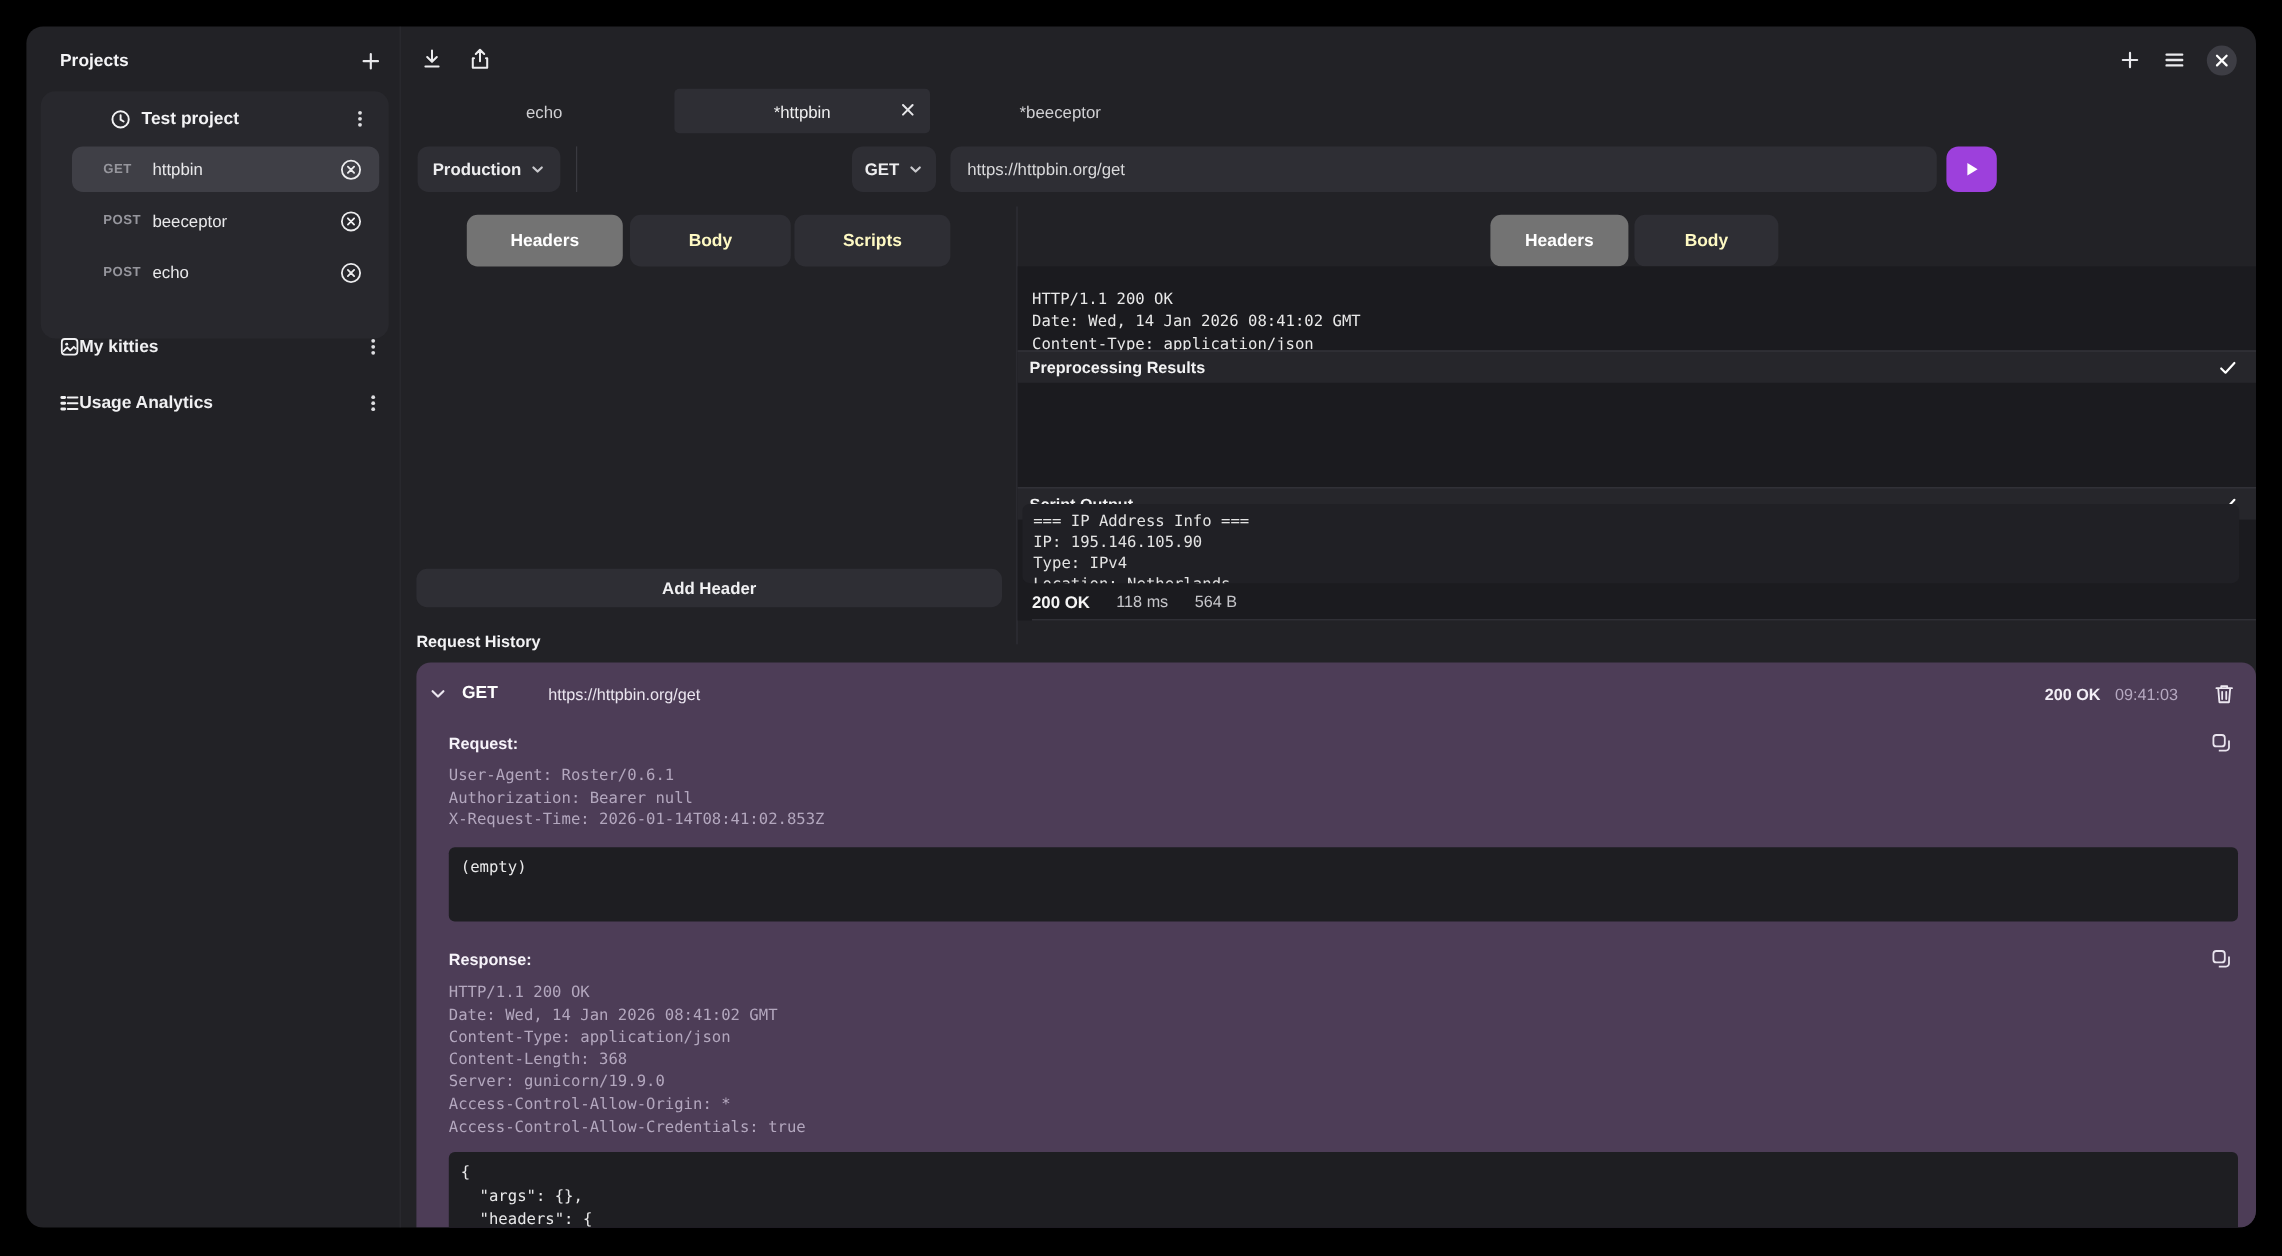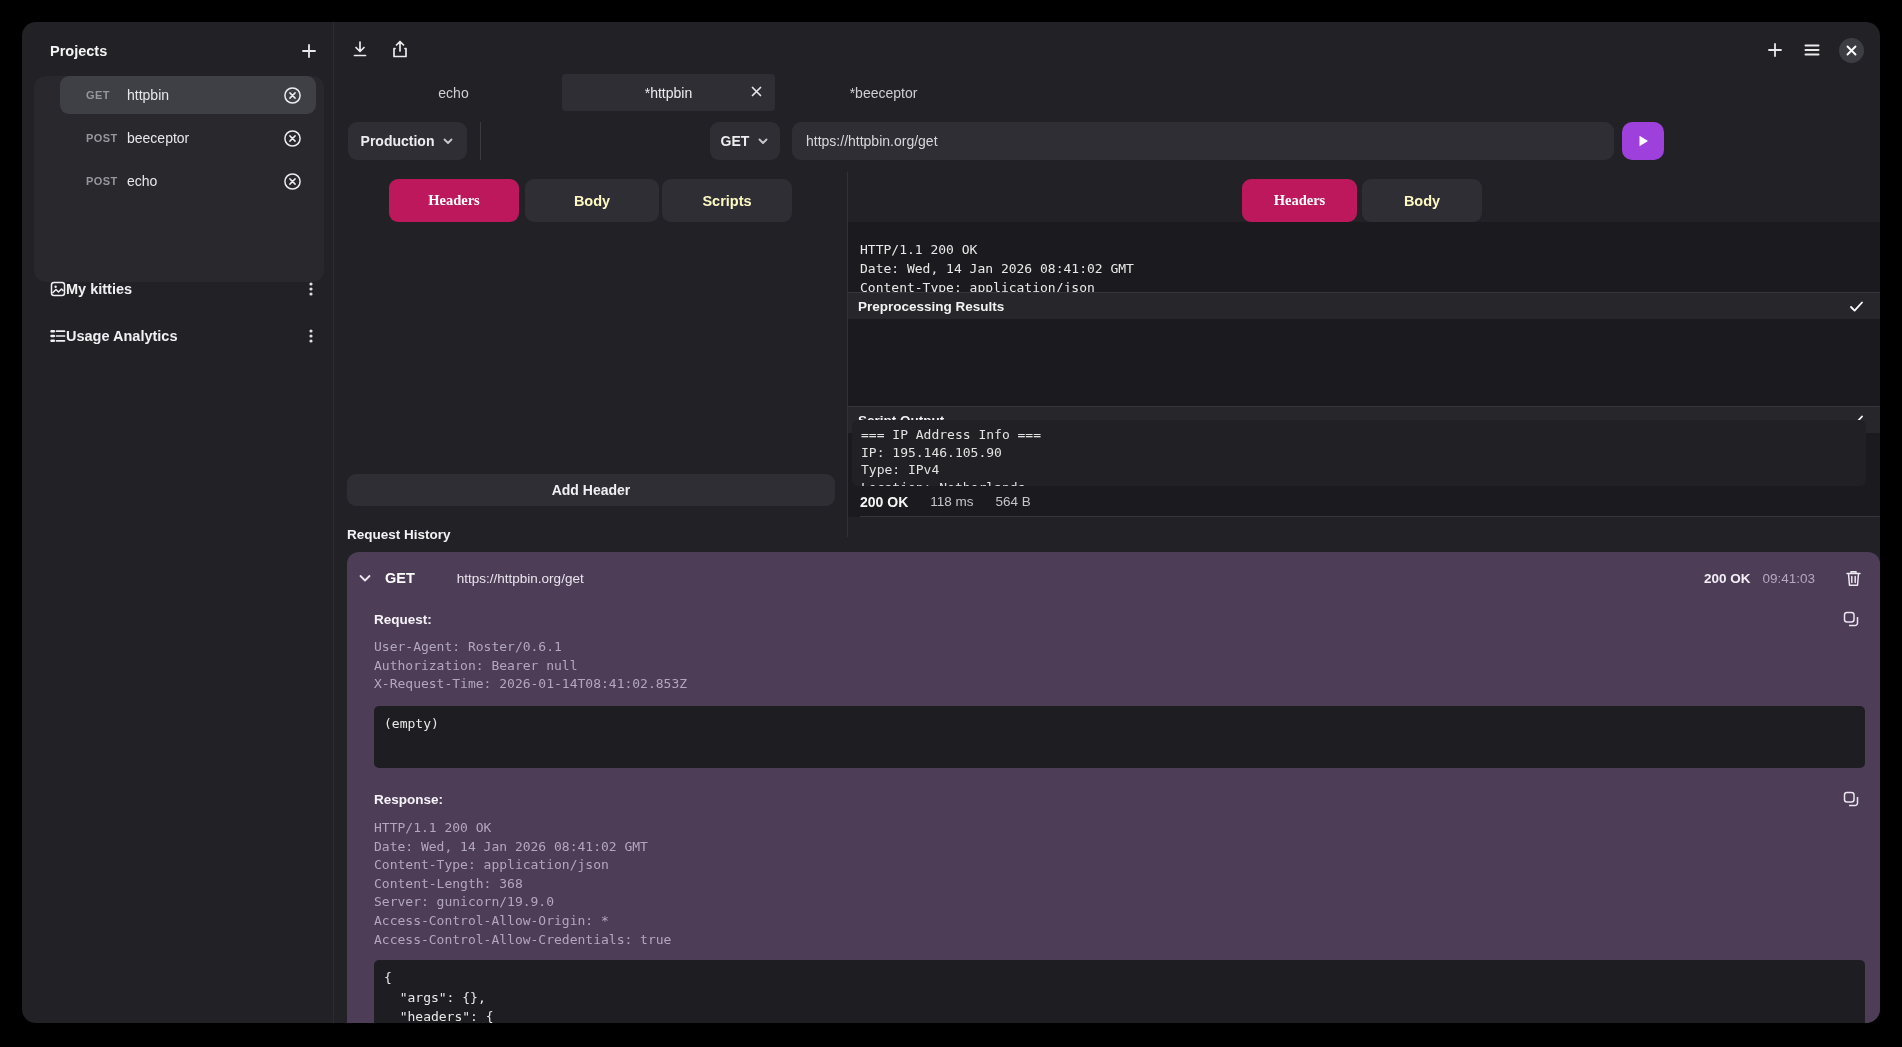--- a/index.html
+++ b/index.html
@@ -55,21 +55,21 @@
                background:#2e2e34; border:none; border-radius:9px; color:#d8d8da;
                font-size:14px; padding:0 14px; outline:none; font-family:"Liberation Sans",sans-serif; }
   .send-btn { position:absolute; left:1600px; top:100px; width:42px; height:38px;
               background:#9d40dc; border-radius:10px; display:flex; align-items:center;
               justify-content:center; color:#fff; }
 
   
   .seg { position:absolute; top:157px; height:43px; display:flex; align-items:center;
          justify-content:center; font-size:14.5px; font-weight:700; color:#fef9c3;
          background:#2e2e34; border-radius:9px; }
-  .seg.active { background:#be185d; color:#ffffff;font-family:Liberation Serif, serif; }
+  .seg.active { background:#737373; color:#ffffff; }
   .seg.lt1 { left:367px; width:130px; }
   .seg.lt2 { left:503px; width:134px; }
   .seg.lt3 { left:640px; width:130px; }
   .seg.rt1 { left:1220px; width:115px; }
   .seg.rt2 { left:1340px; width:120px; }
 
   .headers-panel { position:absolute; left:325px; top:220px; width:488px; height:227px;
                    background:#2a2a2f; border-radius:12px; }
   .hdr-input { position:absolute; top:8px; height:33px; background:#3e3e44;
                border:1px solid #53535a; border-radius:8px; color:#ecedee; font-size:13.5px;
@@ -134,20 +134,34 @@
     <div class="projects-row">
       <span class="projects-title">Projects</span>
       <span class="icon-btn">
         <svg width="20" height="20" viewBox="0 0 20 20" fill="none" stroke="currentColor" stroke-width="1.8" stroke-linecap="round">
             <path d="M10 4v12M4 10h12"></path>
           </svg>
       </span>
     </div>
 
     <div class="project-group">
+      <div class="group-header">
+        <svg width="17" height="17" viewBox="0 0 17 17" fill="none" stroke="#f2f2f4" stroke-width="1.6" stroke-linecap="round">
+            <circle cx="8.5" cy="8.5" r="6.8"></circle>
+            <path d="M8.5 5v3.7l2.5 1.6"></path>
+          </svg>
+        <span class="group-name">Test project</span>
+        <span class="kebab icon-btn">
+          <svg width="16" height="16" viewBox="0 0 16 16" fill="currentColor">
+              <circle cx="8" cy="3" r="1.6"></circle>
+              <circle cx="8" cy="8" r="1.6"></circle>
+              <circle cx="8" cy="13" r="1.6"></circle>
+            </svg>
+        </span>
+      </div>
       <div class="group-items">
         <div class="req-item selected">
           <span class="req-method">GET</span>
           <span class="req-name">httpbin</span>
           <span class="icon-btn">
             <svg width="19" height="19" viewBox="0 0 19 19" fill="none" stroke="#ececee" stroke-width="1.5" stroke-linecap="round">
                 <circle cx="9.5" cy="9.5" r="7.6"></circle>
                 <path d="M6.9 6.9l5.2 5.2M12.1 6.9l-5.2 5.2"></path>
               </svg>
           </span>

